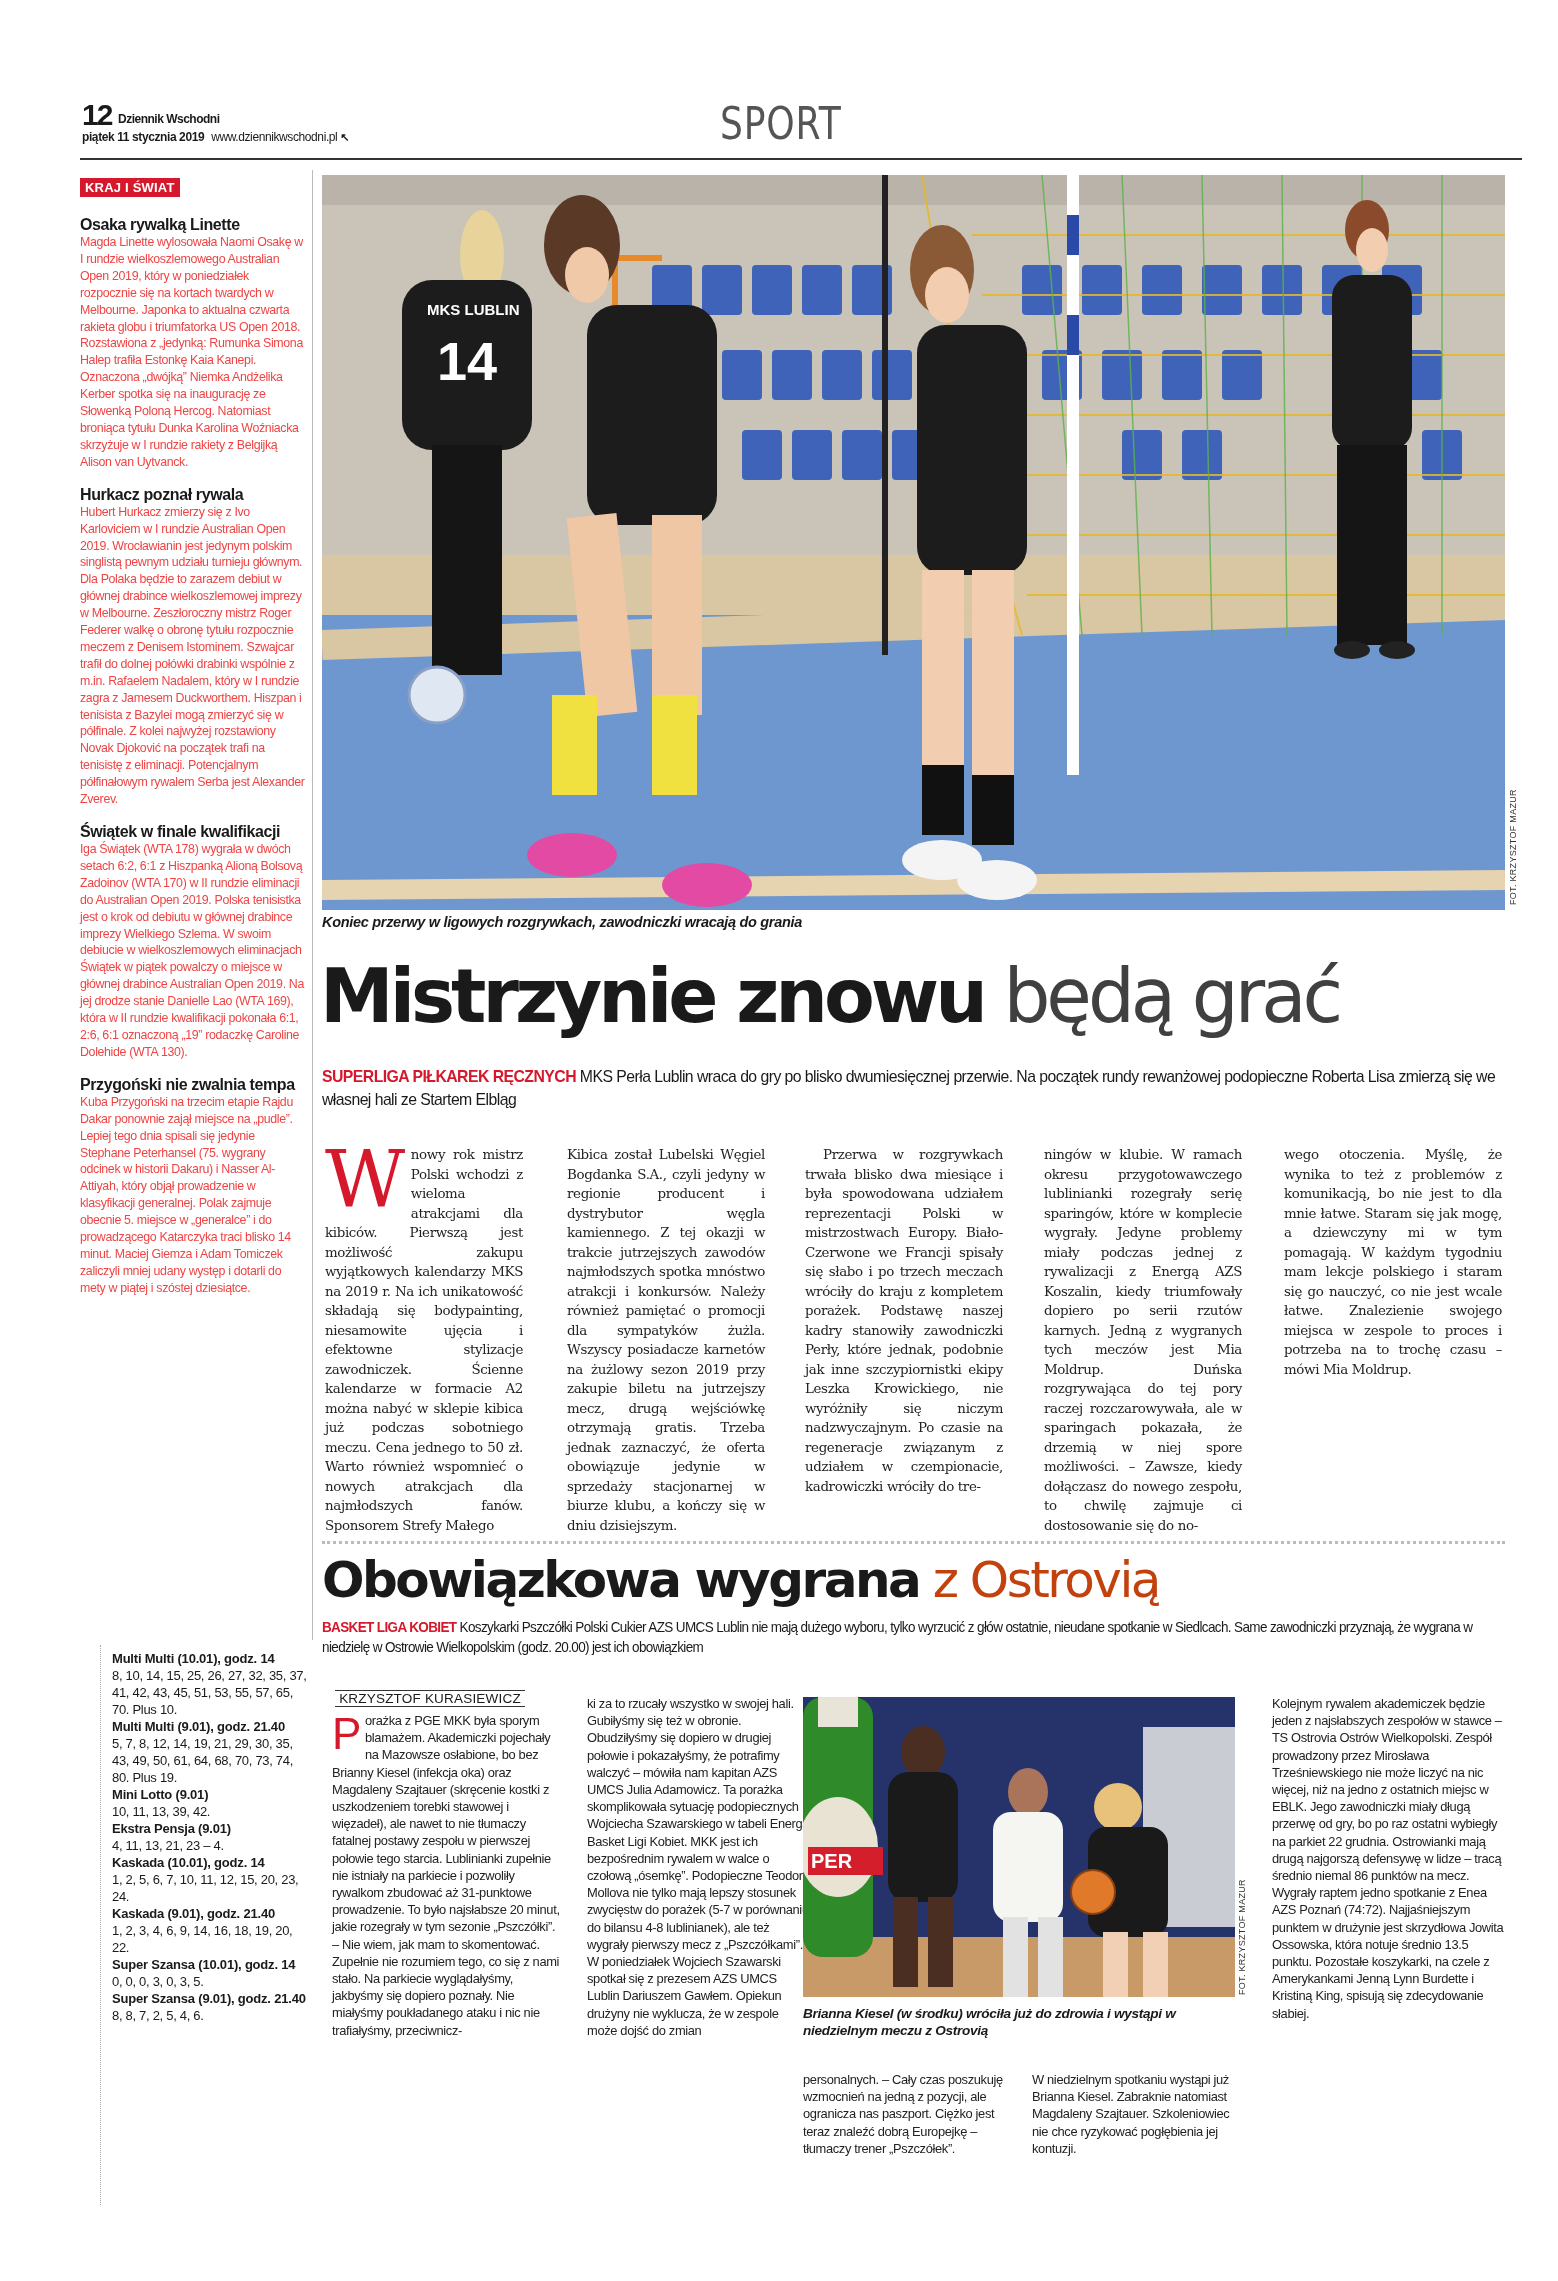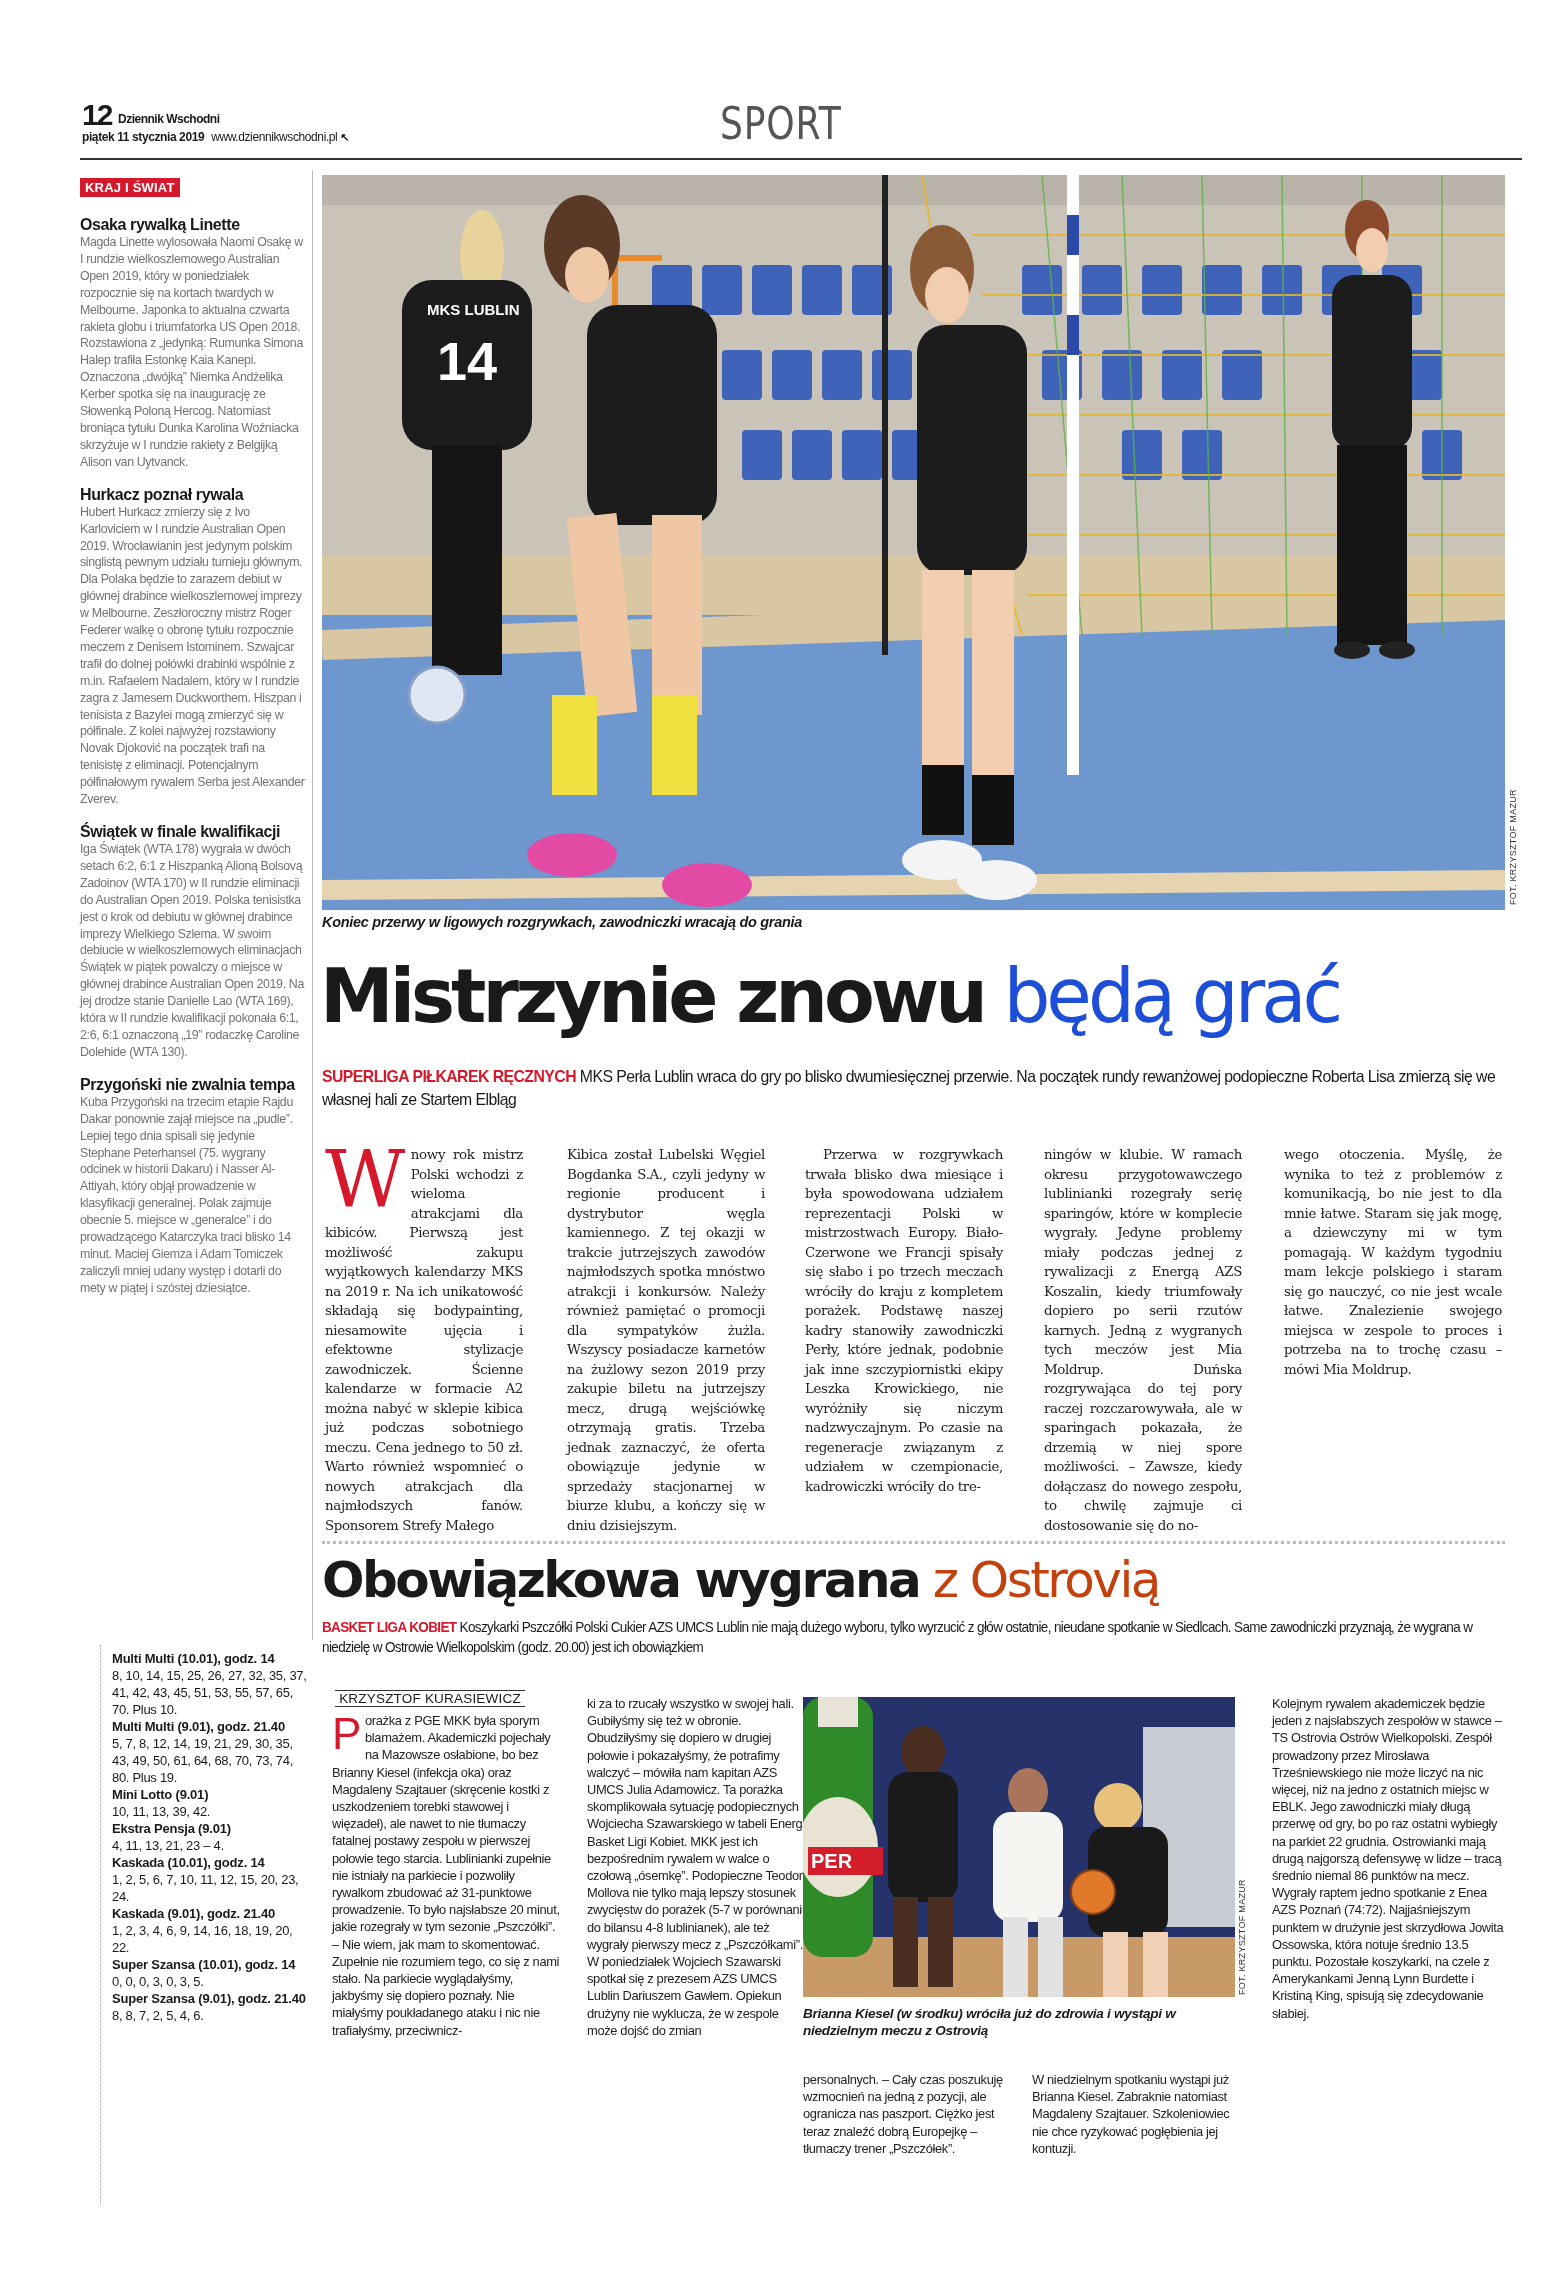--- a/index.html
+++ b/index.html
@@ -11,33 +11,33 @@
   .hdr-paper{left:118px;top:112px;font-size:12px;font-weight:bold;letter-spacing:-.5px}
   .hdr-date{left:82px;top:130px;font-size:12px;font-weight:bold;letter-spacing:-.4px}
   .hdr-date span.url{font-weight:normal;margin-left:4px}
   .hdr-section{left:720px;top:98px;font-size:44px;font-weight:normal;color:#555;letter-spacing:1px;transform:scaleX(.82);transform-origin:left top;font-family:"DejaVu Sans",sans-serif}
   .hdr-rule{left:80px;top:158px;width:1442px;height:2px;background:#333}
   
   .left-col{left:80px;top:178px;width:228px}
   .left-rule{left:312px;top:170px;width:1px;height:1470px;background:#bbb}
   .kicker{display:inline-block;background:#d5182b;color:#fff;font-weight:bold;font-size:13px;padding:2px 5px;letter-spacing:.2px;margin-bottom:4px}
   .brief h3{font-size:16px;font-weight:bold;line-height:19px;letter-spacing:-.4px;margin-top:14px}
-  .brief p{font-size:12.4px;line-height:16.9px;letter-spacing:-.35px;color:#737373;font-family:"Liberation Sans",sans-serif}
+  .brief p{font-size:12.4px;line-height:16.9px;letter-spacing:-.35px;color:#ef4444;font-family:"Liberation Sans",sans-serif}
   .brief{margin-bottom:2px}
   .lotto{left:112px;top:1650px;width:196px}
   .lotto-rule{left:100px;top:1645px;width:1px;height:560px;border-left:1px dotted #aaa}
   .lotto .name{font-weight:bold;font-size:13px;line-height:17px;letter-spacing:-.2px}
   .lotto .nums{font-size:13px;line-height:17px;letter-spacing:-.3px}
   
   .photo1{left:322px;top:175px;width:1183px;height:735px;overflow:hidden;background:#a3a3a3}
   .credit{font-size:9px;color:#333;letter-spacing:.3px;transform:rotate(-90deg);transform-origin:left top;white-space:nowrap}
   .caption{font-style:italic;font-weight:bold;font-size:14.5px;letter-spacing:-.3px}
   .headline{font-family:"DejaVu Sans",sans-serif;font-size:74px;line-height:80px;letter-spacing:-4px;white-space:nowrap}
   .headline b{font-weight:bold}
-  .headline .light{font-weight:normal;color:#1d4ed8}
+  .headline .light{font-weight:normal;color:#404040}
   .lead{font-size:17px;line-height:23px;letter-spacing:-.6px;font-family:"Liberation Sans",sans-serif;transform:scaleX(.93);transform-origin:left top;width:1290px}
   .lead .kick{color:#d5182b;font-weight:bold}
   .body-serif{font-family:"DejaVu Serif",serif;font-size:13.4px;line-height:19.5px;text-align:justify;letter-spacing:-.35px;color:#222}
   .col{position:absolute;top:1145px;width:198px}
   .dropcap{float:left;font-family:"DejaVu Serif",serif;font-size:78px;line-height:64px;color:#d5182b;margin:2px 6px 0 0;font-weight:normal}
   .indent{text-indent:18px}
   .dotted-rule{left:322px;top:1541px;width:1183px;height:4px;border-top:3px dotted #bbb}
   .headline2{font-family:"DejaVu Sans",sans-serif;font-size:50px;line-height:56px;letter-spacing:-2.5px;white-space:nowrap}
   .lead2{font-size:15px;line-height:20px;letter-spacing:-.7px;transform:scaleX(.9);transform-origin:left top;width:1320px}
   .lead2 .kick{color:#d5182b;font-weight:bold}

